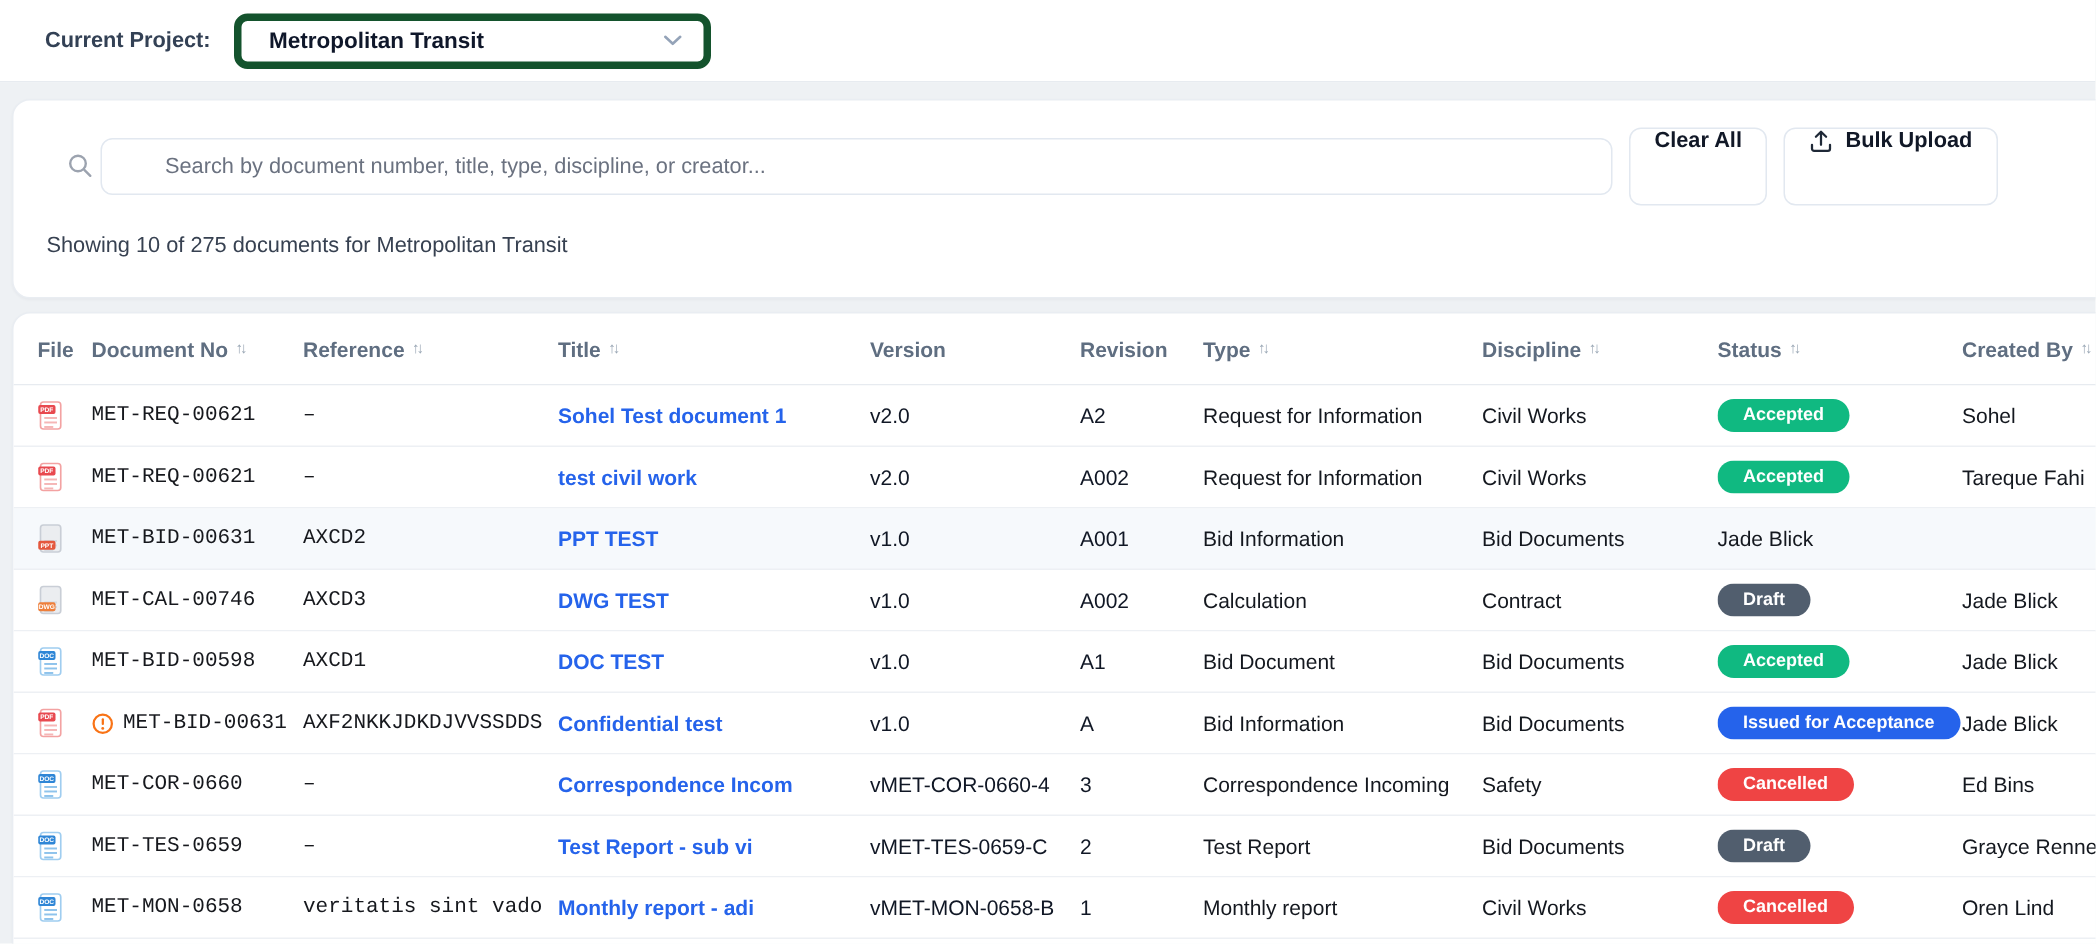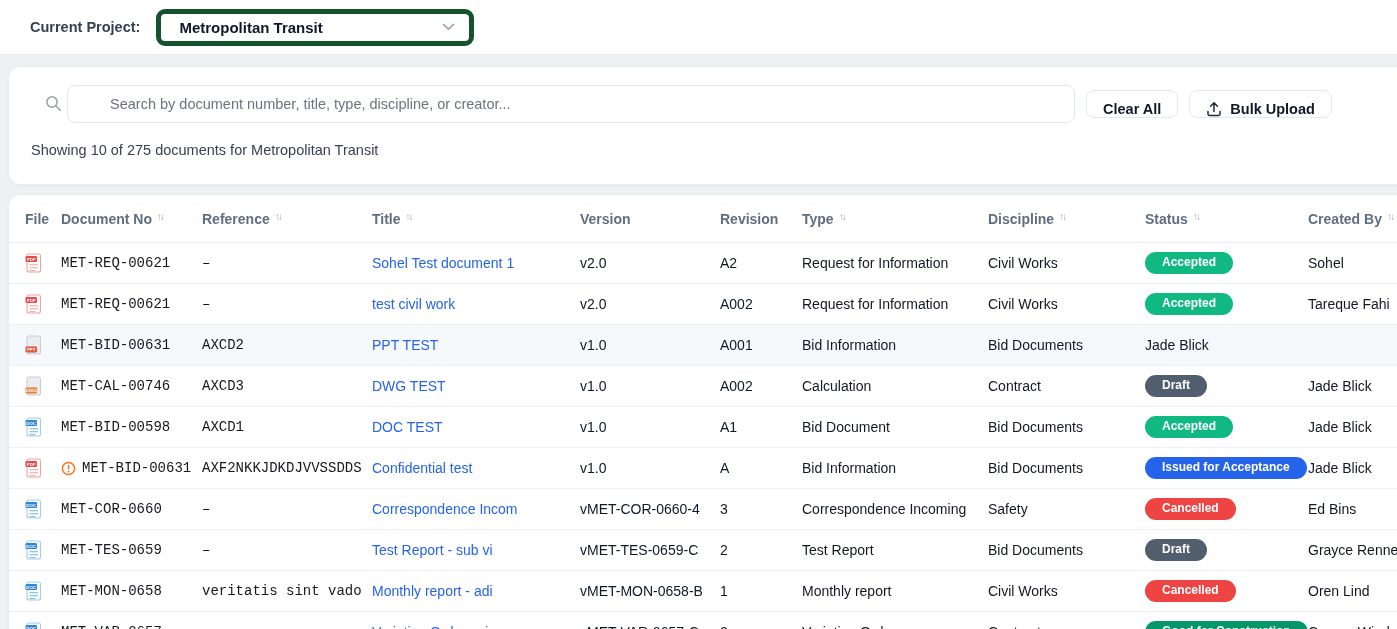--- a/index.html
+++ b/index.html
@@ -33,40 +33,40 @@
     position:relative; width:1044px; height:38px; flex:none;padding-left:36px;
   }
   .search-wrap svg { position:absolute; left:14px; top:10px; }
   .search-input {
     width:100%; height:38px; border:1px solid #e2e8f0; border-radius:8px;
     padding:0 12px 0 42px; font-size:14.5px; font-family:"Liberation Sans",sans-serif;
     color:#111827; outline:none; background:#fff;
   }
   .search-input::placeholder { color:#6b7280; opacity:1; }
   .btn {
-    height:28px; border:1px solid #e2e8f0; border-radius:8px; background:#fff;
-    display:flex; align-items:flex-end; gap:8px; padding:0 16px; cursor:pointer;
+    height:52px; border:1px solid #e2e8f0; border-radius:8px; background:#fff;
+    display:flex; align-items:flex-start; gap:8px; padding:0 16px; cursor:pointer;
     font-size:14.5px; font-weight:600; color:#111827; white-space:nowrap; flex:none;
   }
   .showing { margin-top:19px; font-size:14.5px; color:#374151; }
   
   .table-card { margin-top:9px; padding:0; overflow:hidden; height:460px; }
   .tgrid {
     display:grid;
     grid-template-columns:36px 141px 170px 208px 140px 82px 186px 157px 163px 220px;
     align-items:center; padding-left:16px;
   }
   .thead { height:48px; border-bottom:1px solid #e7ebf0; }
-  .th { font-size:14px; font-weight:600; color:#5f6e81; display:flex; align-items:flex-start; gap:5px; white-space:nowrap; }
+  .th { font-size:14px; font-weight:600; color:#5f6e81; display:flex; align-items:center; gap:5px; white-space:nowrap; }
   .sort { font-size:10px; color:#9aa7b5; letter-spacing:-2px; padding-right:2px; }
   .tr { height:41px; border-bottom:1px solid #edf0f4; background:#fff; }
   .tr.hl { background:#f6f9fc; }
   .td { font-size:14px; color:#14181f; white-space:nowrap; overflow:hidden; }
   .td.mono { font-family:"Liberation Mono","DejaVu Sans Mono",monospace; font-size:14px; color:#16181d; display:flex; align-items:center; gap:6px; }
-  .td.title a, .td.title span { color:#2563eb; font-weight:400; text-decoration:none; cursor:pointer; }
+  .td.title a, .td.title span { color:#2563eb; font-weight:700; text-decoration:none; cursor:pointer; }
   .td.ver, .td.rev { font-weight:400; color:#101725; }
   .badge {
     display:inline-block; padding:4px 17px; border-radius:999px;
     font-size:12px; font-weight:700; color:#fff; line-height:1.15; white-space:nowrap;
   }
   .filecell { display:flex; align-items:center; }
 </style>
 </head>
 <body>
 

